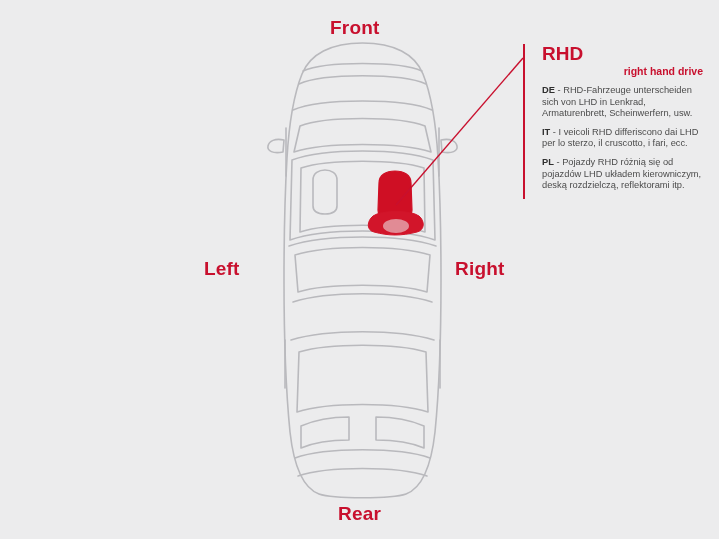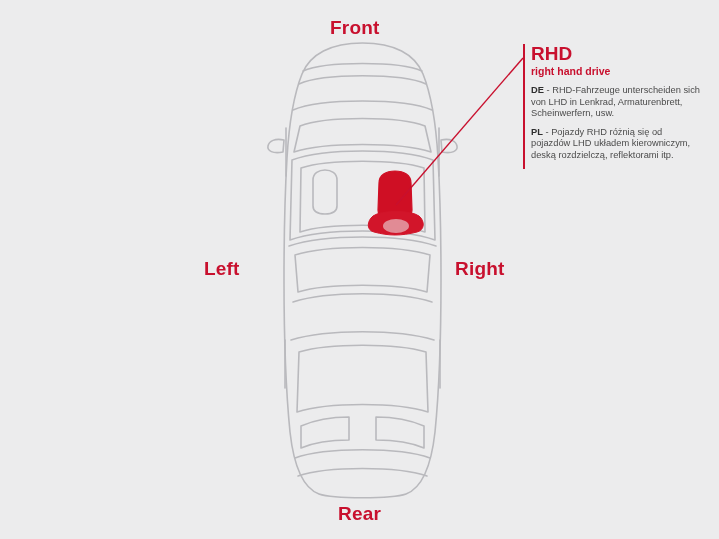--- a/index.html
+++ b/index.html
@@ -40,36 +40,37 @@
     height: 460px;
   }
   .car-svg { display: block; }
 
   .callout {
     position: absolute;
     left: 523px;
     top: 44px;
     width: 180px;
     border-left: 2px solid #c8102e;
-    padding-left: 6px;
+    padding-left: 17px;
     box-sizing: border-box;
   }
   .callout-title {
     color: #c8102e;
     font-weight: bold;
     font-size: 19px;
     line-height: 20px;
     margin-bottom: 1px;
   }
   .callout-sub {
     color: #c8102e;
     font-weight: bold;
     font-size: 10.5px;
     line-height: 12px;
     margin-bottom: 8px;
+    text-align: right;
   }
   .desc {
     font-size: 9.3px;
     line-height: 11.6px;
     color: #4b4b4b;
     margin-bottom: 7px;
   }
   .desc .lang {
     font-weight: bold;
     color: #2f2f2f;
@@ -170,17 +171,20 @@
   </svg>
 
   <div class="callout">
     <div class="callout-title">RHD</div>
     <div class="callout-sub">right hand drive</div>
 
     <div class="desc">
       <span class="lang">DE</span><span> - RHD-Fahrzeuge unterscheiden sich von LHD in Lenkrad, Armaturenbrett, Scheinwerfern, usw.</span>
     </div>
     <div class="desc">
+      <span class="lang">IT</span><span> - I veicoli RHD differiscono dai LHD per lo sterzo, il cruscotto, i fari, ecc.</span>
+    </div>
+    <div class="desc">
       <span class="lang">PL</span><span> - Pojazdy RHD różnią się od pojazdów LHD układem kierowniczym, deską rozdzielczą, reflektorami itp.</span>
     </div>
   </div>
 
 </div>
 
 </body></html>

